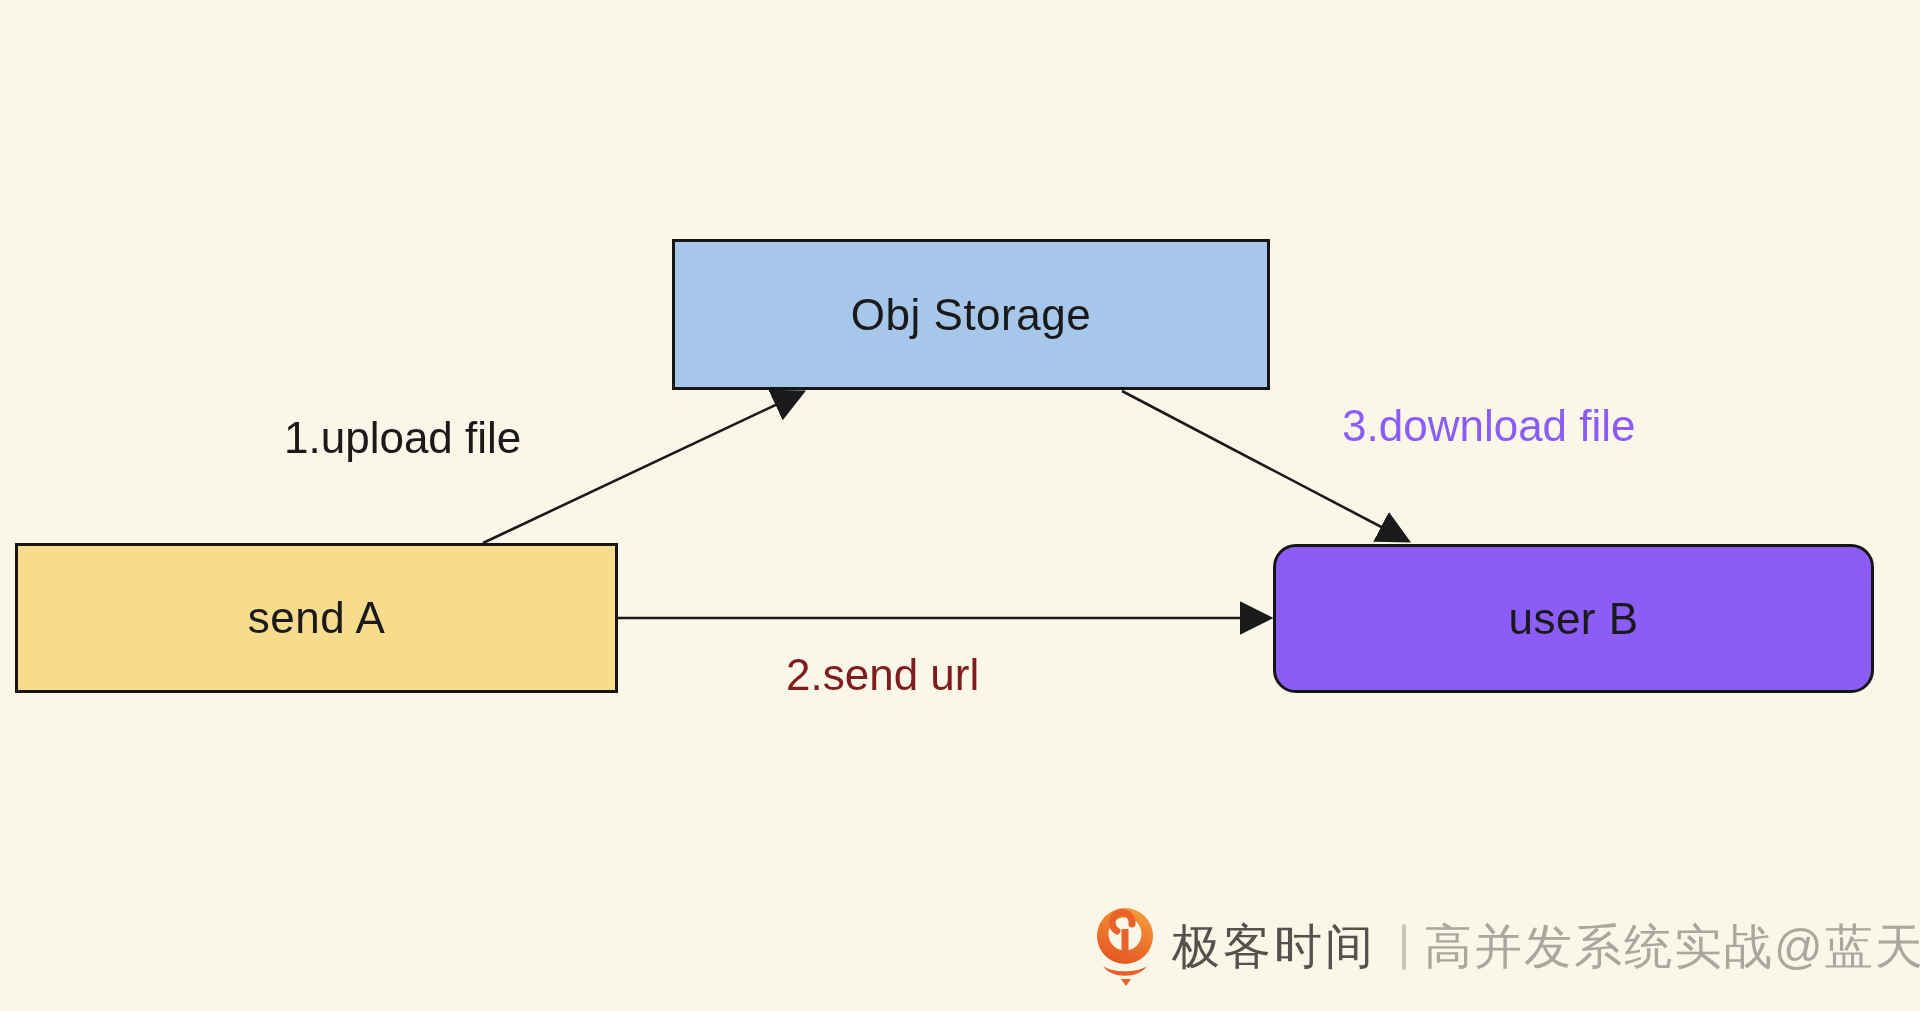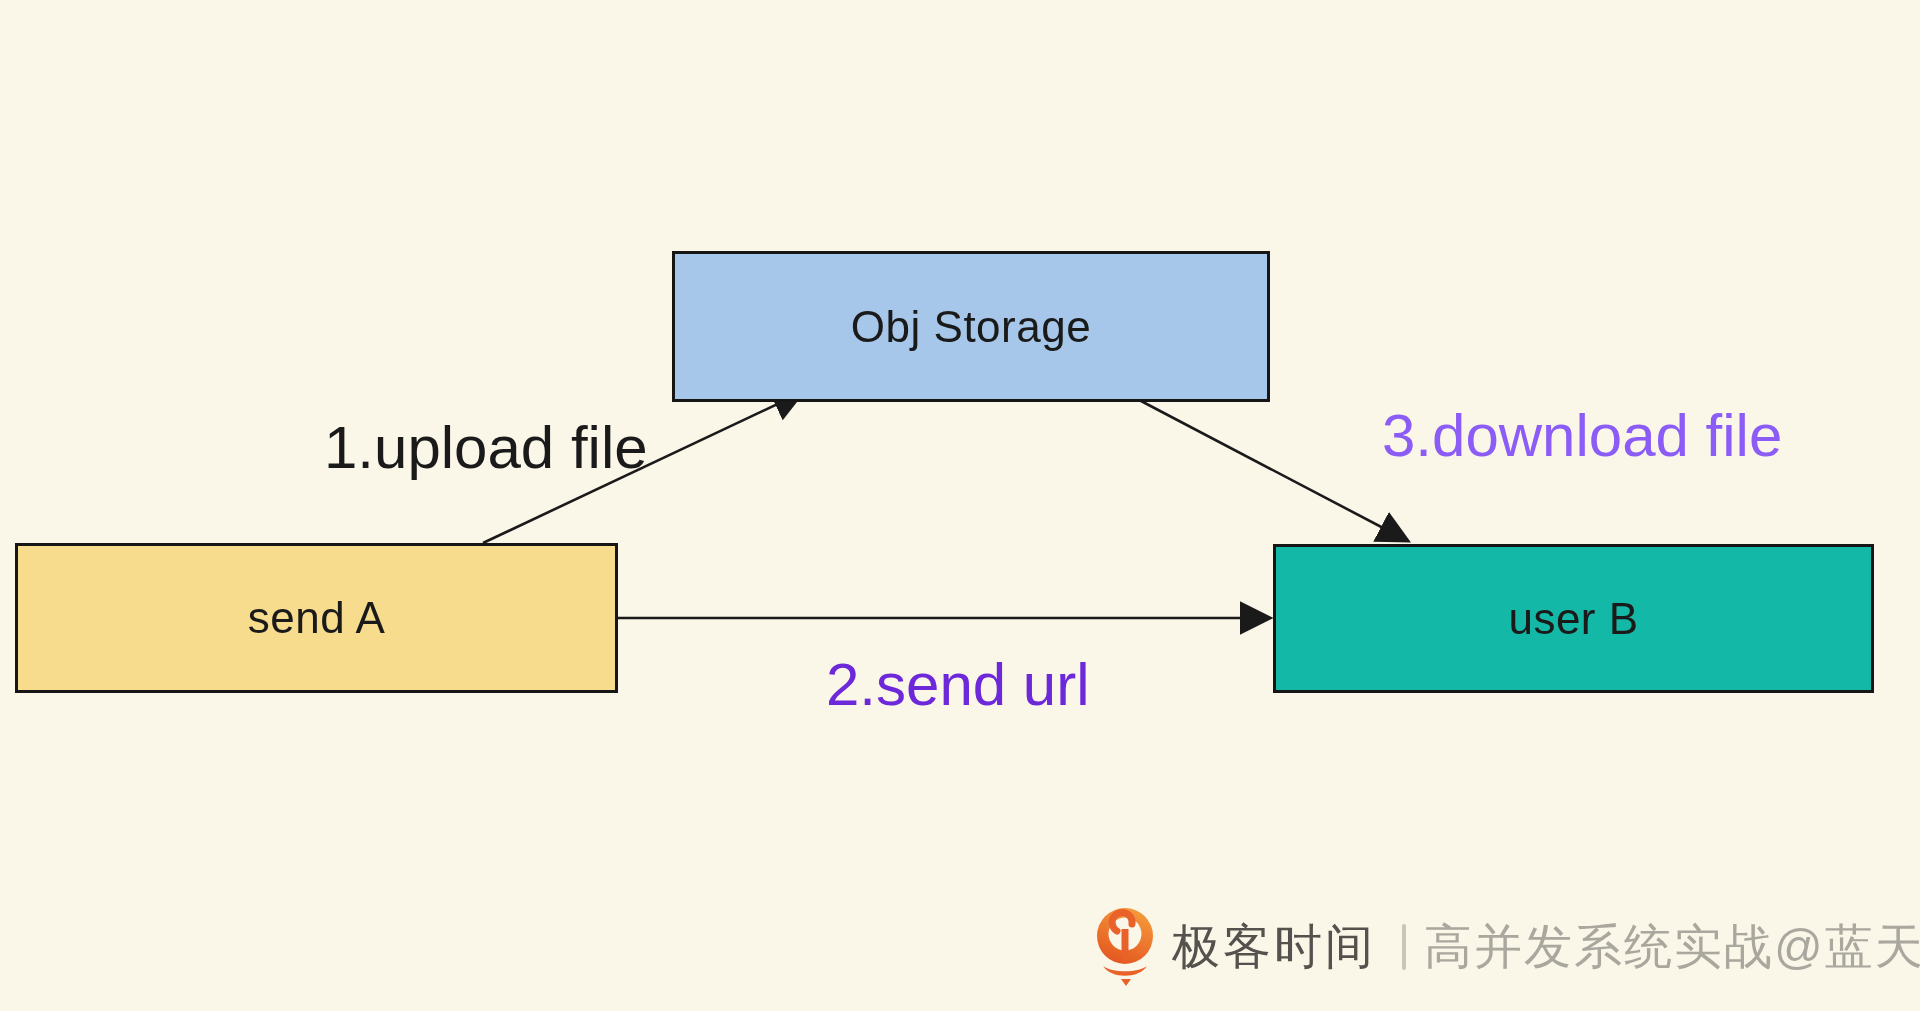--- a/index.html
+++ b/index.html
@@ -13,28 +13,27 @@
   }
   .edges-layer{position:absolute;left:0;top:0;width:1920px;height:1011px;}
   .node{
     position:absolute;
     box-sizing:border-box;
     border:3px solid #161616;
     display:flex;align-items:center;justify-content:center;
     font-size:44px;
     letter-spacing:0.5px;
   }
-  .node-obj-storage{left:672px;top:251px;width:598px;height:151px;}
+  .node-obj-storage{left:672px;top:239px;width:598px;height:151px;}
   .node-user-a{left:15px;top:543px;width:603px;height:150px;}
   .node-user-b{left:1273px;top:544px;width:601px;height:149px;}
   .edge-label{
     position:absolute;
-    font-size:60px;
+    font-size:44px;
     white-space:nowrap;
-    margin-left:40px;
   }
   .edge-label-upload{left:284px;top:413px;}
   .edge-label-download{left:1342px;top:401px;}
   .edge-label-send{left:786px;top:650px;}
   .footer{
     position:absolute;
     left:1094px;top:906px;
     display:flex;align-items:center;
     height:82px;
   }
@@ -72,26 +71,26 @@
   </svg>
 
   <div class="node node-obj-storage" style="background-color: rgb(166, 199, 233); border-color: rgb(22, 22, 22);">
     <span>Obj Storage</span>
   </div>
 
   <div class="node node-user-a" style="background-color: rgb(248, 220, 141); border-color: rgb(22, 22, 22);">
     <span>send A</span>
   </div>
 
-  <div class="node node-user-b" style="background-color: #14b8a6; border-color: rgb(22, 22, 22);">
+  <div class="node node-user-b" style="background-color: #8b5cf6; border-color: rgb(22, 22, 22); border-radius: 23px;">
     <span>user B</span>
   </div>
 
   <div class="edge-label edge-label-upload" style="color: rgb(26, 26, 26);">1.upload file</div>
-  <div class="edge-label edge-label-send" style="color: #6d28d9;">2.send url</div>
+  <div class="edge-label edge-label-send" style="color: #7f1d1d;">2.send url</div>
   <div class="edge-label edge-label-download" style="color: #8b5cf6;">3.download file</div>
 
   <div class="footer">
     <svg class="logo" viewBox="0 0 64 80" aria-hidden="true">
       <defs>
         <linearGradient id="gtGrad" x1="0.7" y1="0" x2="0.3" y2="1">
           <stop offset="0" stop-color="#f59b3d"></stop>
           <stop offset="1" stop-color="#e4551f"></stop>
         </linearGradient>
       </defs>

